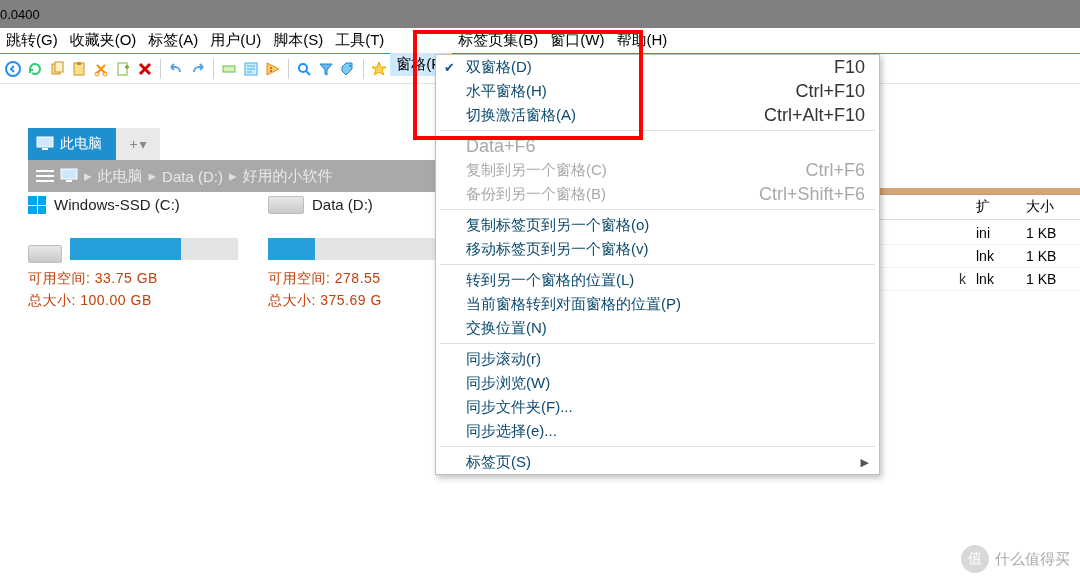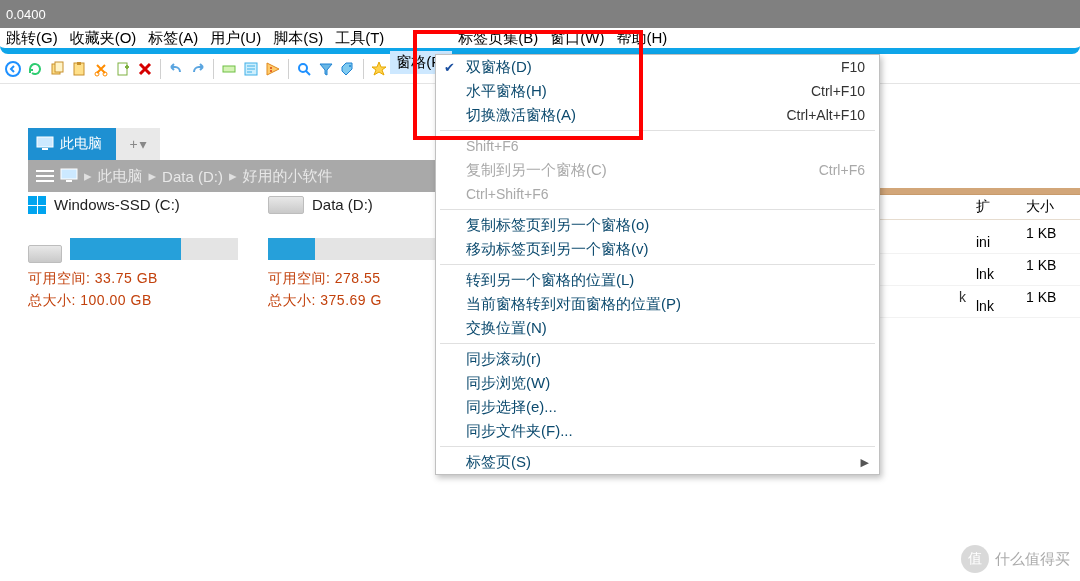--- a/index.html
+++ b/index.html
@@ -1,18 +1,18 @@
 <!DOCTYPE html>
 <html><head>
 <meta charset="utf-8">
 <style>
   * { box-sizing: border-box; margin: 0; padding: 0; font-family: "Microsoft YaHei", "Segoe UI", sans-serif; }
   html, body { width: 1080px; height: 581px; overflow: hidden; background: #fff; }
-  .titlebar { height: 28px; background: #808080; color: #ffffff; display: flex; align-items: center; padding-left: 6px; font-size: 13px; }
-  .menubar { height: 26px; background: #fff; border-bottom: 6px solid #0ea5e9; display: flex; align-items: center; font-size: 15px; border-radius: 8px; }
+  .titlebar { height: 28px; background: #808080; color: #000000; display: flex; align-items: center; font-size: 13px; }
+  .menubar { height: 26px; background: #fff; border-bottom: 1px solid #0ea5e9; display: flex; align-items: center; font-size: 15px; }
   .menubar .menu-item { padding: 2px 6px; cursor: default; }
   .menubar .menu-item.open { background: #cde8ff; margin-top: 48px; }
   .toolbar { height: 30px; background: #fff; border-bottom: 1px solid #e4e4e4; display: flex; align-items: center; padding: 0 2px; gap: 0; }
   .toolbar .tb-ico { width: 20px; height: 20px; display: flex; align-items: center; justify-content: center; margin: 0 1px; }
   .toolbar .tb-sep { width: 1px; height: 20px; background: #d0d0d0; margin: 0 4px; }
   .content { position: relative; height: calc(581px - 28px - 26px - 30px); display: flex; }
   
   .tab-strip { position: absolute; left: 28px; top: 44px; height: 32px; display: flex; align-items: stretch; }
   .tab { background: #1e90d2; color: #fff; display: flex; align-items: center; padding: 0 14px 0 8px; font-size: 14px; gap: 6px; }
   .tab-add { background: #e9e9e9; color: #888; width: 44px; display: flex; align-items: center; justify-content: center; gap: 2px; font-size: 14px; }
@@ -28,38 +28,38 @@
   .drive .d-title .ssd-ico { width: 36px; height: 18px; background: linear-gradient(#e8e8e8,#c9c9c9); border: 1px solid #bdbdbd; border-radius: 2px; position: relative; }
   .drive .bar { width: 180px; height: 22px; background: #e4e4e4; position: relative; margin-bottom: 10px; }
   .drive .bar .fill { height: 100%; background: #26a0da; }
   .drive .d-line { font-size: 14px; color: #c2410c; letter-spacing: 0.5px; margin-bottom: 4px; }
   .drive.first .d-title .win-ico { width: 18px; height: 18px; display: grid; grid-template-columns: 1fr 1fr; grid-template-rows: 1fr 1fr; gap: 1px; }
   .drive.first .d-title .win-ico span { background: #00a4ef; }
   
   .dropdown { position: absolute; left: 435px; top: 54px; width: 445px; background: #fff; border: 1px solid #c0c0c0; box-shadow: 2px 3px 6px rgba(0,0,0,0.25); font-size: 15px; z-index: 10; }
   .dropdown .row { display: flex; align-items: center; height: 24px; padding: 0 14px 0 30px; position: relative; cursor: default; }
   .dropdown .row .label { flex: 1; color: #0c4a6e; }
-  .dropdown .row .shortcut { color: #333; font-size: 14px; }
+  .dropdown .row .shortcut { color: #333; font-size: 18px; }
   .dropdown .row.disabled .label, .dropdown .row.disabled .shortcut { color: #a9a9a9; }
   .dropdown .row .check { position: absolute; left: 8px; color: #1a4fa0; font-size: 13px; }
   .dropdown .row .arrow { position: absolute; right: 10px; color: #555; font-size: 11px; }
   .dropdown .sep { height: 1px; background: #e0e0e0; margin: 3px 4px; }
   
   .red-box { position: absolute; border: 4px solid #ff0000; pointer-events: none; z-index: 20; }
   #red1 { left: 413px; top: 30px; width: 230px; height: 110px; }
   
   .rp-head { position: absolute; right: 0; top: 110px; width: 320px; display: flex; border-top: 1px solid #c89b6c; border-bottom: 1px solid #e6dccf; background: #fff; font-size: 14px; padding: 3px 6px; gap: 10px; }
   .rp-band { position: absolute; right: 0; top: 104px; width: 320px; height: 6px; background: #d2a679; }
   .rp-head .col1 { flex: 1; }
   .rp-head .col2 { width: 40px; }
   .rp-head .col3 { width: 48px; }
   .rp-rows { position: absolute; right: 0; top: 138px; width: 320px; font-size: 14px; }
   .rp-rows .r { display: flex; padding: 3px 6px; gap: 10px; border-bottom: 1px solid #f2f2f2; }
   .rp-rows .r .c1 { flex: 1; text-align: right; color: #333; }
-  .rp-rows .r .c2 { width: 40px; margin-top: 9px; }
+  .rp-rows .r .c2 { width: 40px; }
   .rp-rows .r .c3 { width: 48px; }
   
   .watermark { position: absolute; right: 10px; bottom: 8px; display: flex; align-items: center; gap: 6px; opacity: 0.55; font-size: 15px; color: #666; z-index: 30; }
   .watermark .circle { width: 28px; height: 28px; border-radius: 50%; background: #bbb; color: #fff; display: flex; align-items: center; justify-content: center; font-size: 14px; }
 </style>
 </head>
 <body>
 
 <div class="titlebar">
   <span>0.0400</span>
@@ -281,27 +281,28 @@
     <span class="label">水平窗格(H)</span>
     <span class="shortcut">Ctrl+F10</span>
   </div>
   <div class="row">
     <span class="label">切换激活窗格(A)</span>
     <span class="shortcut">Ctrl+Alt+F10</span>
   </div>
   <div class="sep"></div>
 
   <div class="row disabled">
-    <span class="shortcut">Shift+F6</span>
+    <span class="shortcut">Data+F6</span>
   </div>
   <div class="row disabled">
     <span class="label">复制到另一个窗格(C)</span>
     <span class="shortcut">Ctrl+F6</span>
   </div>
   <div class="row disabled">
+    <span class="label">备份到另一个窗格(B)</span>
     <span class="shortcut">Ctrl+Shift+F6</span>
   </div>
   <div class="sep"></div>
 
   <div class="row">
     <span class="label">复制标签页到另一个窗格(o)</span>
   </div>
   <div class="row">
     <span class="label">移动标签页到另一个窗格(v)</span>
   </div>
@@ -318,24 +319,24 @@
   </div>
   <div class="sep"></div>
 
   <div class="row">
     <span class="label">同步滚动(r)</span>
   </div>
   <div class="row">
     <span class="label">同步浏览(W)</span>
   </div>
   <div class="row">
+    <span class="label">同步文件夹(F)...</span>
+  </div>
+  <div class="row">
     <span class="label">同步选择(e)...</span>
-  </div>
-  <div class="row">
-    <span class="label">同步文件夹(F)...</span>
   </div>
   <div class="sep"></div>
 
   <div class="row">
     <span class="label">标签页(S)</span>
     <span class="arrow">▶</span>
   </div>
 </div>
 
 <div id="red1" class="red-box"></div>

